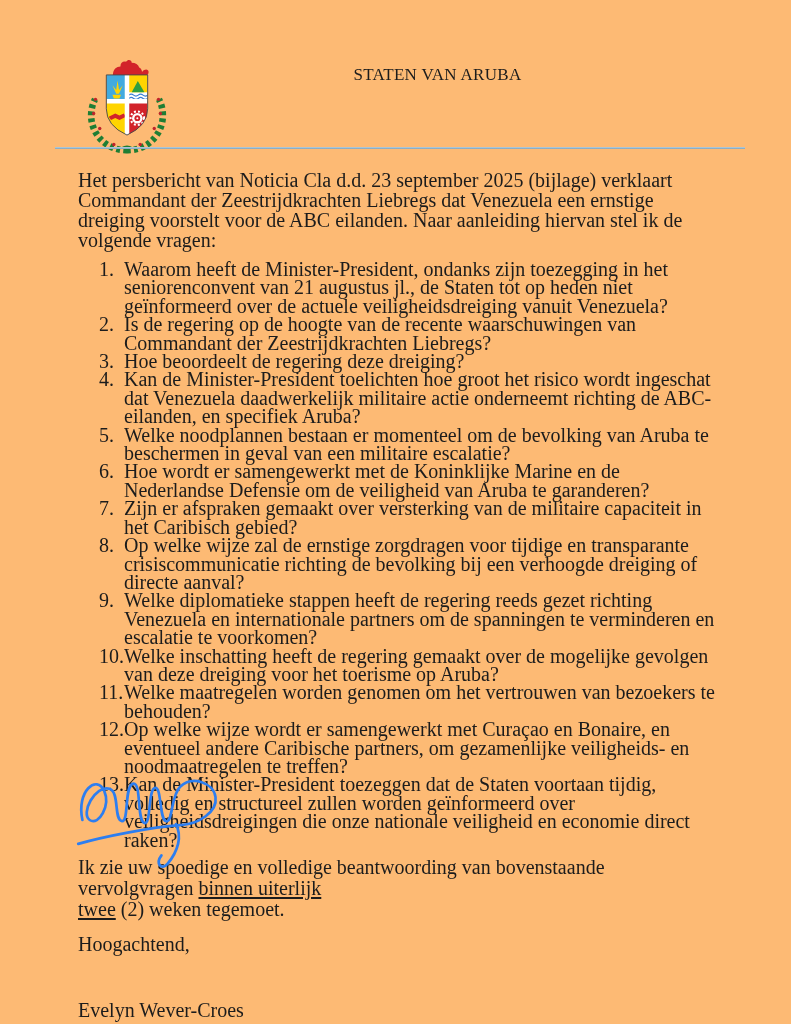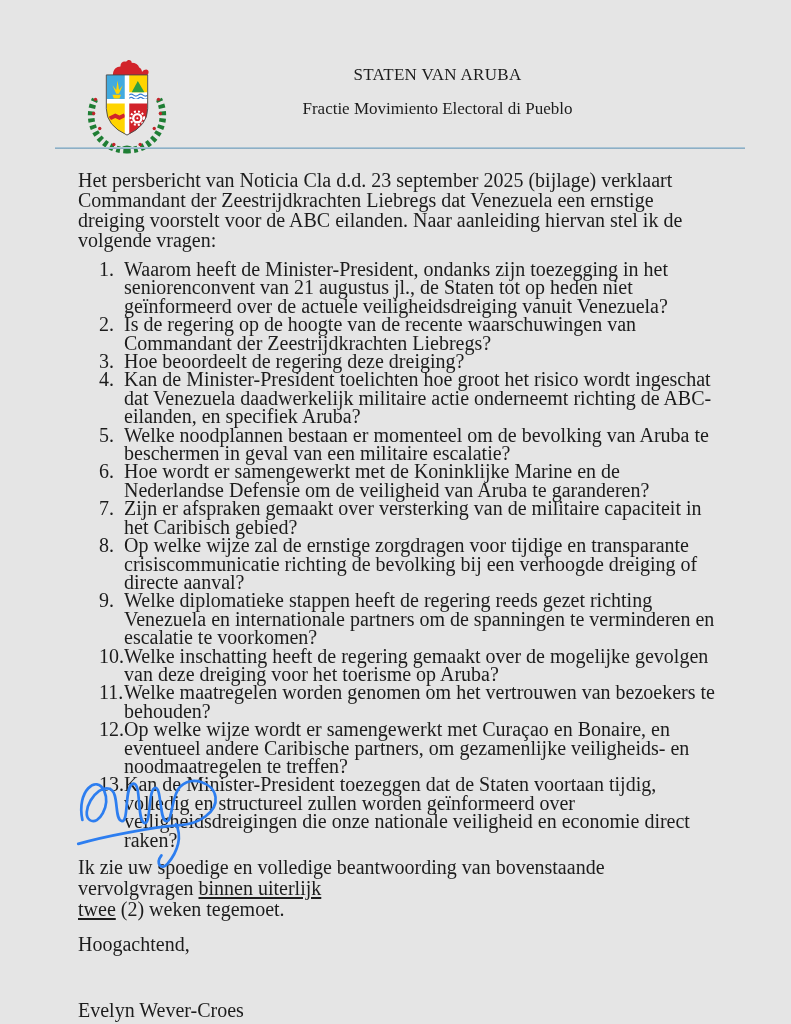--- a/index.html
+++ b/index.html
@@ -1,17 +1,17 @@
 <!DOCTYPE html>
 <html><head>
 <meta charset="utf-8">
 <style>
   html,body { margin:0; padding:0; background:#ffffff; }
   .page {
-    position:relative; width:791px; height:1024px; background:#e5e5e5;
+    position:relative; width:791px; height:1024px; background:#fdba74;
     font-family:"Liberation Serif","DejaVu Serif",serif; color:#1c1c1c;
     overflow:hidden;
   }
   .logo { position:absolute; left:80px; top:56px; width:94px; height:98px; }
   .header-text { position:absolute; left:155px; top:64px; width:565px; text-align:center; }
   .header-title { font-size:17px; line-height:22px; letter-spacing:0.3px; }
   .header-subtitle { font-size:17px; line-height:22px; margin-top:12px; }
   .divider { position:absolute; left:55px; top:147px; width:690px; height:2px;
     background:linear-gradient(#b9d0de,#7fa3bc); }
   .content { position:absolute; left:78px; top:156px; width:642px; font-size:20px; }
@@ -82,21 +82,20 @@
       </g>
 
       <rect x="47.6" y="20" width="4.8" height="64" fill="#ffffff"></rect>
       <rect x="28" y="45.6" width="44" height="4.8" fill="#ffffff"></rect>
     </g>
     <path d="M28 20 H72 V56 Q72 74 50 84 Q28 74 28 56 Z" fill="none" stroke="#4a4a4a" stroke-width="1"></path>
   </svg>
 
   <div class="header-text">
     <div class="header-title">STATEN VAN ARUBA</div>
-    <div class="header-subtitle">Fractie Movimiento Electoral di Pueblo</div>
   </div>
   <div class="divider"></div>
 
   <div class="content">
     <p class="intro">Het persbericht van Noticia Cla d.d. 23 september 2025 (bijlage) verklaart Commandant der Zeestrijdkrachten Liebregs dat Venezuela een ernstige dreiging voorstelt voor de ABC eilanden. Naar aanleiding hiervan stel ik de volgende vragen:</p>
 
     <ol class="qlist">
       <li class="qitem"><span class="qnum">1.</span><span>Waarom heeft de Minister-President, ondanks zijn toezegging in het seniorenconvent van 21 augustus jl., de Staten tot op heden niet geïnformeerd over de actuele veiligheidsdreiging vanuit Venezuela?</span></li>
       <li class="qitem"><span class="qnum">2.</span><span>Is de regering op de hoogte van de recente waarschuwingen van Commandant der Zeestrijdkrachten Liebregs?</span></li>
       <li class="qitem"><span class="qnum">3.</span><span>Hoe beoordeelt de regering deze dreiging?</span></li>

